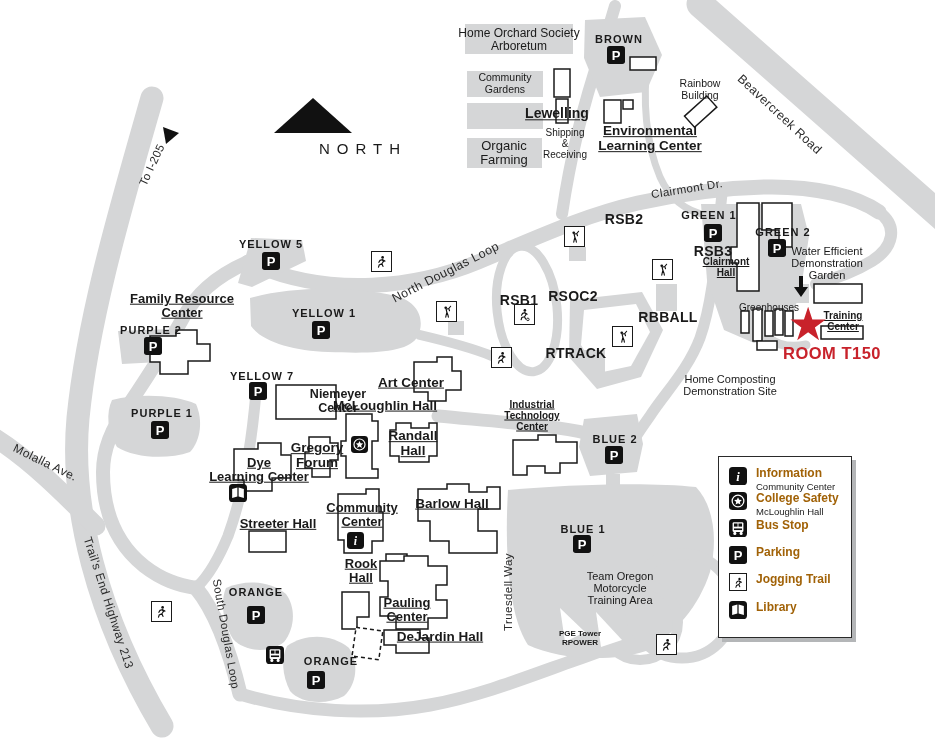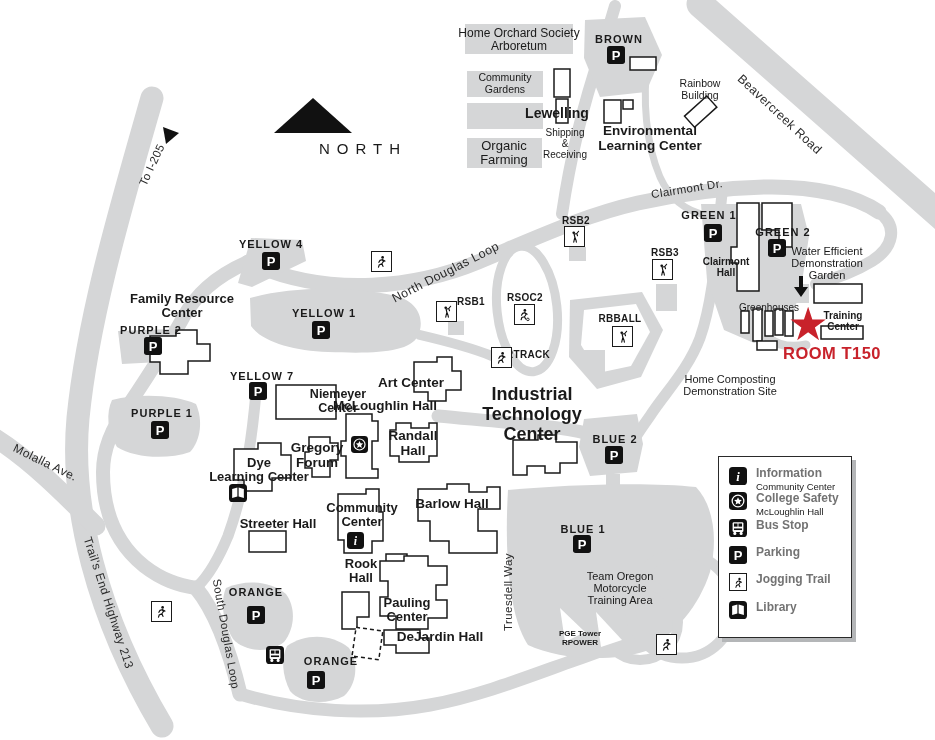--- a/index.html
+++ b/index.html
@@ -3,38 +3,38 @@
 <meta charset="utf-8">
 <style>
   html,body{margin:0;padding:0;background:#fff;}
   #map{position:relative;width:935px;height:740px;background:#fff;overflow:hidden;
        font-family:"Liberation Sans",sans-serif;}
   #base{position:absolute;left:0;top:0;}
   .lbl{position:absolute;color:#1a1a1a;text-align:center;white-space:pre-line;
        line-height:1.1;transform:translate(-50%,-50%);z-index:3;}
   .lot{font-weight:bold;font-size:11px;letter-spacing:1px;}
   .bldg{font-weight:bold;font-size:12.5px;margin-left:32px;}
-  .bldg-lg{font-weight:bold;font-size:13.5px;}
+  .bldg-lg{font-weight:bold;font-size:13.5px;text-decoration:underline;}
   .sm{font-size:10px;}
   .xs{font-size:11px;}
   .xxs{font-size:8px;font-weight:bold;}
-  .tiny{font-size:10px;font-weight:bold;letter-spacing:.3px;}
+  .tiny{font-size:14px;font-weight:bold;letter-spacing:.3px;margin-left:48px;}
   .road{font-size:12px;color:#2a2a2a;letter-spacing:.4px;}
   .icon{position:absolute;z-index:4;line-height:0;}
   .wbox{background:#fff;border:1.5px solid #1a1a1a;width:19px;height:19px;
         display:flex;align-items:center;justify-content:center;}
   #star{position:absolute;z-index:5;transform:translate(-50%,-50%);
         font-size:46px;line-height:1;}
   #room-label{z-index:6;font-weight:bold;font-size:16.5px;letter-spacing:.5px;}
   #legend{position:absolute;left:718px;top:456px;width:132px;height:180px;
           background:#fff;border:1.5px solid #2a2a2a;z-index:6;
           box-shadow:4px 4px 0 #b4b6b8;}
   .lg-row{position:absolute;left:10px;display:flex;gap:9px;align-items:flex-start;}
   .lg-texts{display:flex;flex-direction:column;}
-  .lg-label{font-weight:bold;font-size:12px;color:#737373;line-height:1.15;}
+  .lg-label{font-weight:bold;font-size:12px;color:#a16207;line-height:1.15;}
   .lg-sub{font-size:9.5px;color:#222;line-height:1.2;}
   .north-lbl{letter-spacing:7px;font-size:15px;margin-left:48px;}
 </style>
 </head>
 <body>
 
 <div id="map">
 
 <svg id="base" width="935" height="740" viewBox="0 0 935 740">
   <g fill="none" stroke="#d5d6d7" stroke-linecap="round">
@@ -180,28 +180,28 @@
 Learning Center</div>
 <div class="lbl bldg-lg" style="left:278px;top:524px;font-size:13px">Streeter Hall</div>
 <div class="lbl bldg-lg" style="left:362px;top:515px;font-size:13px">Community
 Center</div>
 <div class="lbl bldg-lg" style="left:452px;top:504px">Barlow Hall</div>
 <div class="lbl bldg-lg" style="left:361px;top:571px;font-size:13px">Rook
 Hall</div>
 <div class="lbl bldg-lg" style="left:407px;top:610px;font-size:13px">Pauling
 Center</div>
 <div class="lbl bldg-lg" style="left:440px;top:637px">DeJardin Hall</div>
-<div class="lbl bldg-lg" style="left:532px;top:415px;font-size:18px">Industrial
+<div class="lbl bldg-lg" style="left:532px;top:415px;font-size:10px">Industrial
 Technology
 Center</div>
 
 <div class="lbl lot" style="left:619px;top:39px">BROWN</div>
 <div class="lbl lot" style="left:709px;top:215px">GREEN 1</div>
 <div class="lbl lot" style="left:783px;top:232px">GREEN 2</div>
-<div class="lbl lot" style="left:271px;top:244px">YELLOW 4</div>
+<div class="lbl lot" style="left:271px;top:244px">YELLOW 5</div>
 <div class="lbl lot" style="left:324px;top:313px">YELLOW 1</div>
 <div class="lbl lot" style="left:262px;top:376px">YELLOW 7</div>
 <div class="lbl lot" style="left:151px;top:330px">PURPLE 2</div>
 <div class="lbl lot" style="left:162px;top:413px">PURPLE 1</div>
 <div class="lbl lot" style="left:615px;top:439px">BLUE 2</div>
 <div class="lbl lot" style="left:583px;top:529px">BLUE 1</div>
 <div class="lbl lot" style="left:256px;top:592px">ORANGE</div>
 <div class="lbl lot" style="left:331px;top:661px">ORANGE</div>
 
 <div class="lbl tiny" style="left:471px;top:301px">RSB1</div>

